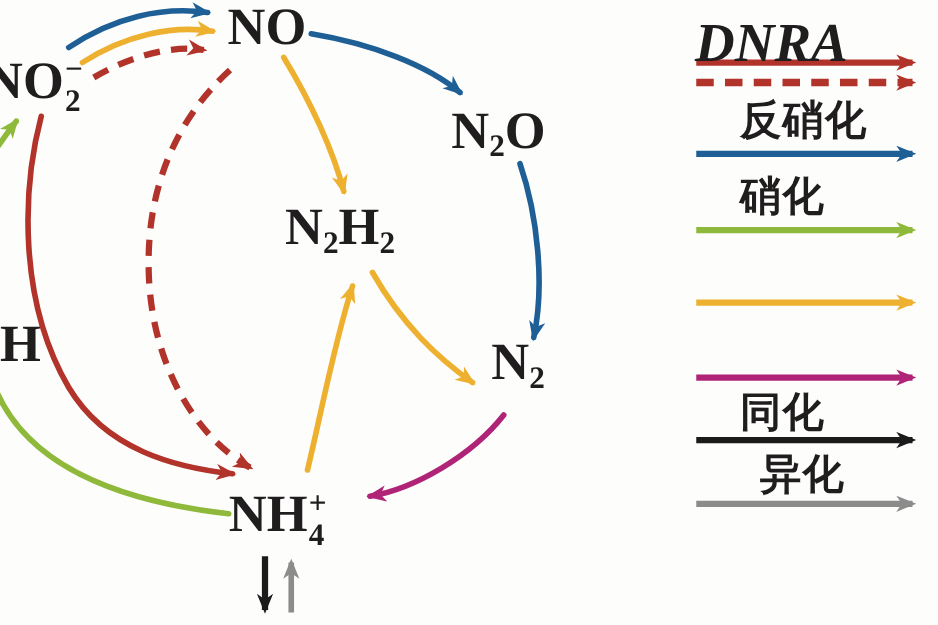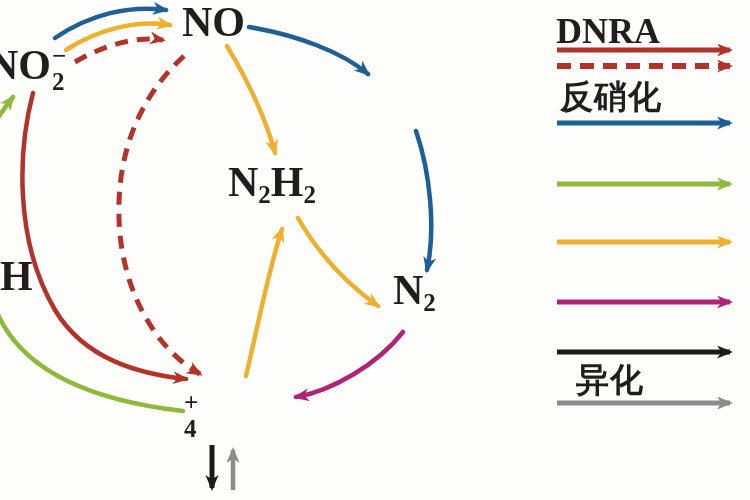--- a/index.html
+++ b/index.html
@@ -20,22 +20,22 @@
     white-space:nowrap;
   }
   .species{font-size:42px;}
   .isub{font-size:25px;vertical-align:-7px;}
   .supsub{
     position:relative;display:inline-block;
     width:17px;height:42px;vertical-align:top;margin-left:1px;
   }
   .supsub .sup{position:absolute;top:-1px;left:0;font-size:25px;line-height:1;}
   .supsub .sub{position:absolute;bottom:-8px;left:0;font-size:25px;line-height:1;}
-  .legend-latin{font-size:36px;}
-  .legend-cjk{font-size:33px;letter-spacing:1px;}
+  .legend-latin{font-size:44px;font-style:italic;}
+  .legend-cjk{font-size:33px;letter-spacing:1px;margin-left:32px;}
 </style>
 </head>
 <body>
 
 <div class="stage">
 
   <svg width="750" height="500" viewBox="0 0 750 500">
     <defs>
       <marker id="ah-red" markerUnits="userSpaceOnUse" markerWidth="20" markerHeight="16" refX="13" refY="6.5" orient="auto">
         <path d="M0,0 L16,6.5 L0,13 L4.5,6.5 Z" fill="#b1332a"></path>
@@ -89,26 +89,29 @@
     <path d="M 557,242 L 730,242" fill="none" stroke-width="5" marker-end="url(#ah-yellow)" stroke="#eeb02f"></path>
     <path d="M 557,302 L 730,302" fill="none" stroke-width="5" marker-end="url(#ah-magenta)" stroke="#b02478"></path>
     <path d="M 557,352 L 730,352" fill="none" stroke-width="5" marker-end="url(#ah-black)" stroke="#1b1b1b"></path>
     <path d="M 557,403 L 730,403" fill="none" stroke-width="5" marker-end="url(#ah-gray)" stroke="#8c8c8c"></path>
   </svg>
 
   <div class="lbl species" style="left:-12px;top:44px"><span>NO</span><span class="supsub"><span class="sup">−</span><span class="sub">2</span></span></div>
 
   <div class="lbl species" style="left:182px;top:1px"><span>NO</span></div>
 
+  <div class="lbl species" style="left:361px;top:84px"><span>N</span><span class="isub">2</span><span>O</span></div>
 
   <div class="lbl species" style="left:228px;top:161px"><span>N</span><span class="isub">2</span><span>H</span><span class="isub">2</span></div>
 
   <div class="lbl species" style="left:393px;top:269px"><span>N</span><span class="isub">2</span></div>
 
-  <div class="lbl species" style="left:183px;top:391px"><span class="supsub"><span class="sup">+</span><span class="sub">4</span></span></div>
+  <div class="lbl species" style="left:183px;top:391px"><span>NH</span><span class="supsub"><span class="sup">+</span><span class="sub">4</span></span></div>
 
   <div class="lbl species" style="left:0px;top:255px"><span>H</span></div>
 
   <div class="lbl legend-latin" style="left:556px;top:13px">DNRA</div>
   <div class="lbl legend-cjk" style="left:560px;top:81px">反硝化</div>
+  <div class="lbl legend-cjk" style="left:560px;top:142px">硝化</div>
+  <div class="lbl legend-cjk" style="left:560px;top:315px">同化</div>
   <div class="lbl legend-cjk" style="left:576px;top:364px">异化</div>
 
 </div>
 
 </body></html>

